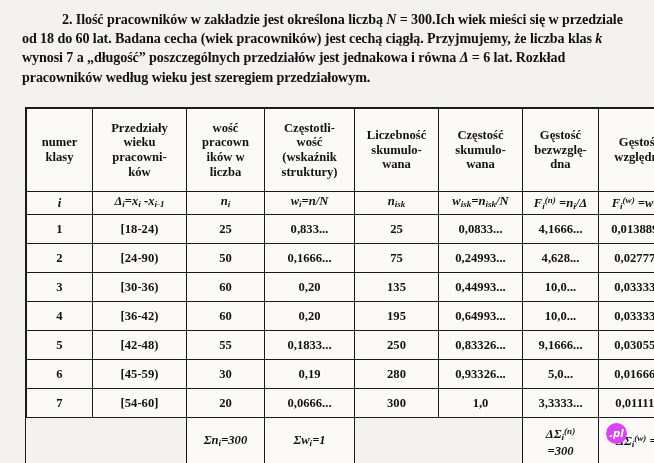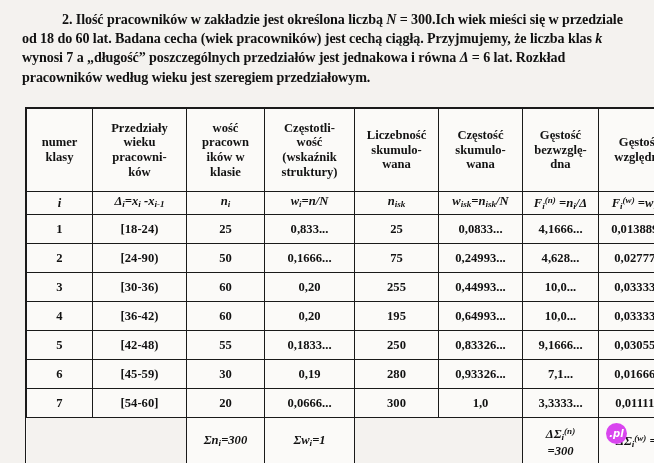--- a/index.html
+++ b/index.html
@@ -161,21 +161,21 @@
         <td class="hdr">
           <span>Przedziały</span><br>
           <span>wieku</span><br>
           <span>pracowni-</span><br>
           <span>ków</span>
         </td>
         <td class="hdr">
           <span>wość</span><br>
           <span>pracown</span><br>
           <span>ików w</span><br>
-          <span>klasie</span>
+          <span>liczba</span>
         </td>
         <td class="hdr">
           <span>Częstotli-</span><br>
           <span>wość</span><br>
           <span>(wskaźnik</span><br>
           <span>struktury)</span>
         </td>
         <td class="hdr mid3">
           <span>Liczebność</span><br>
           <span>skumulo-</span><br>
@@ -226,21 +226,21 @@
         <td>75</td>
         <td>0,24993...</td>
         <td>4,628...</td>
         <td>0,02777...</td>
       </tr>
       <tr class="datarow">
         <td>3</td>
         <td>[30-36)</td>
         <td>60</td>
         <td>0,20</td>
-        <td>255</td>
+        <td>135</td>
         <td>0,44993...</td>
         <td>10,0...</td>
         <td>0,03333...</td>
       </tr>
       <tr class="datarow">
         <td>4</td>
         <td>[36-42)</td>
         <td>60</td>
         <td>0,20</td>
         <td>195</td>
@@ -258,21 +258,21 @@
         <td>9,1666...</td>
         <td>0,03055...</td>
       </tr>
       <tr class="datarow">
         <td>6</td>
         <td>[45-59)</td>
         <td>30</td>
         <td>0,19</td>
         <td>280</td>
         <td>0,93326...</td>
-        <td>7,1...</td>
+        <td>5,0...</td>
         <td>0,01666...</td>
       </tr>
       <tr class="datarow">
         <td>7</td>
         <td>[54-60]</td>
         <td>20</td>
         <td>0,0666...</td>
         <td>300</td>
         <td>1,0</td>
         <td>3,3333...</td>

